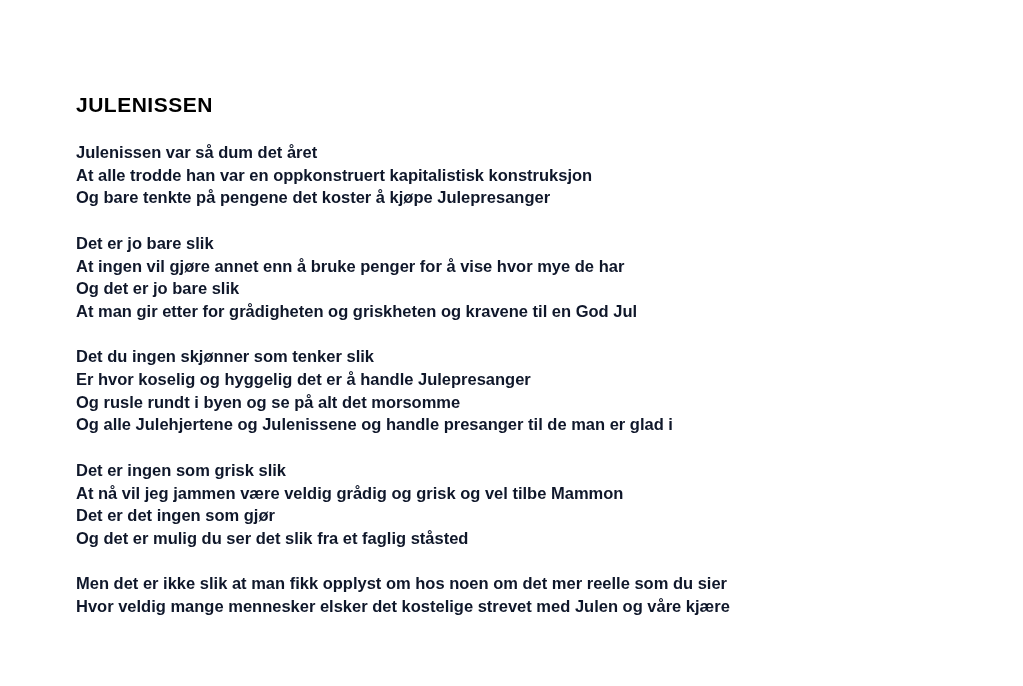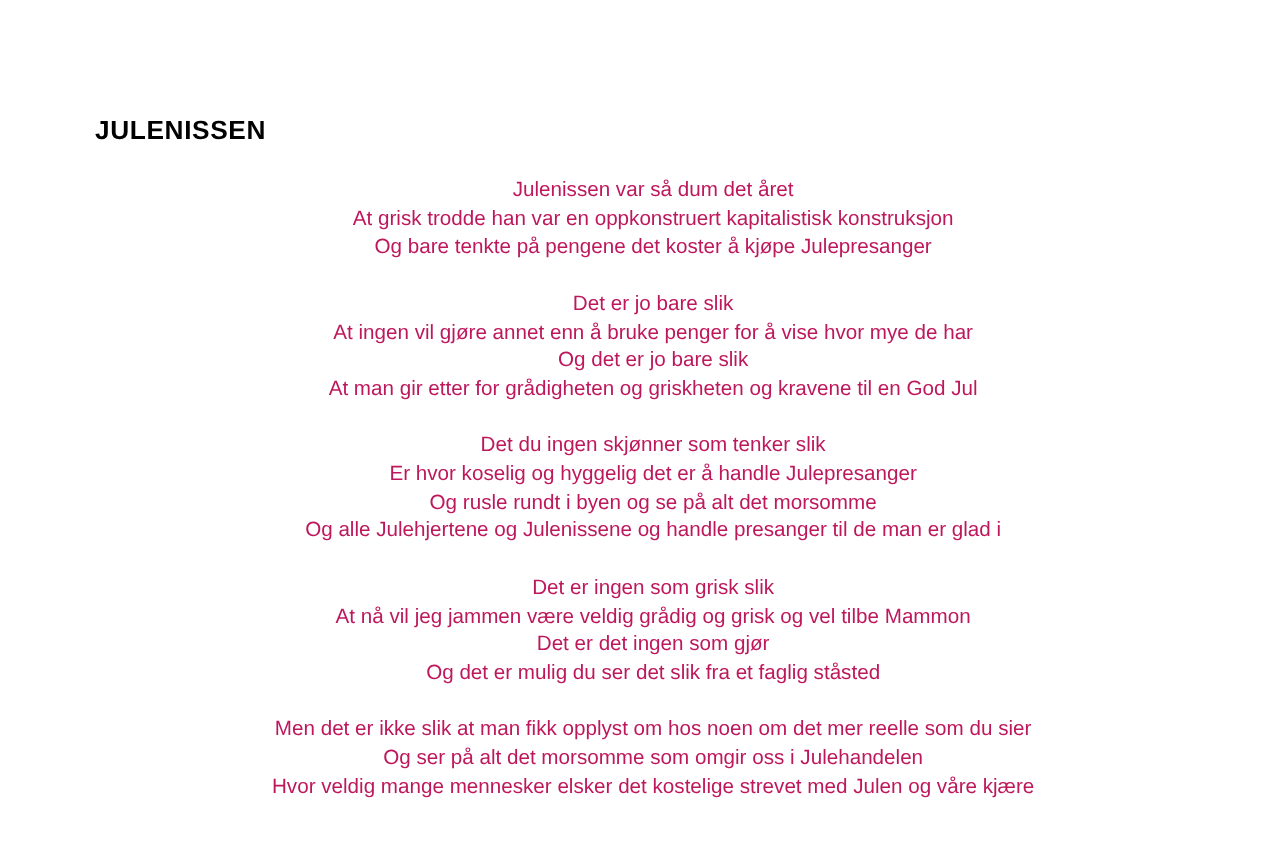--- a/index.html
+++ b/index.html
@@ -34,37 +34,36 @@
   .stanza {
     margin: 0 0 22.7px 0;
   }
   .stanza:last-child {
     margin-bottom: 0;
   }
   .poem-line {
     margin: 0;
     font-size: 16.5px;
     line-height: 22.7px;
-    font-weight: 400;
+    font-weight: 700;
     white-space: nowrap;
-    color: #be185d;
-    text-align: center;
+    color: #0f172a;
   }
 </style>
 </head>
 <body>
 
 <div class="page">
   <div class="content">
 
     <h1 class="doc-title">JULENISSEN</h1>
 
     <div class="stanza">
       <p class="poem-line">Julenissen var så dum det året</p>
-      <p class="poem-line">At grisk trodde han var en oppkonstruert kapitalistisk konstruksjon</p>
+      <p class="poem-line">At alle trodde han var en oppkonstruert kapitalistisk konstruksjon</p>
       <p class="poem-line">Og bare tenkte på pengene det koster å kjøpe Julepresanger</p>
     </div>
 
     <div class="stanza">
       <p class="poem-line">Det er jo bare slik</p>
       <p class="poem-line">At ingen vil gjøre annet enn å bruke penger for å vise hvor mye de har</p>
       <p class="poem-line">Og det er jo bare slik</p>
       <p class="poem-line">At man gir etter for grådigheten og griskheten og kravene til en God Jul</p>
     </div>
 
@@ -77,18 +76,17 @@
 
     <div class="stanza">
       <p class="poem-line">Det er ingen som grisk slik</p>
       <p class="poem-line">At nå vil jeg jammen være veldig grådig og grisk og vel tilbe Mammon</p>
       <p class="poem-line">Det er det ingen som gjør</p>
       <p class="poem-line">Og det er mulig du ser det slik fra et faglig ståsted</p>
     </div>
 
     <div class="stanza">
       <p class="poem-line">Men det er ikke slik at man fikk opplyst om hos noen om det mer reelle som du sier</p>
-      <p class="poem-line">Og ser på alt det morsomme som omgir oss i Julehandelen</p>
       <p class="poem-line">Hvor veldig mange mennesker elsker det kostelige strevet med Julen og våre kjære</p>
     </div>
 
   </div>
 </div>
 
 </body></html>

